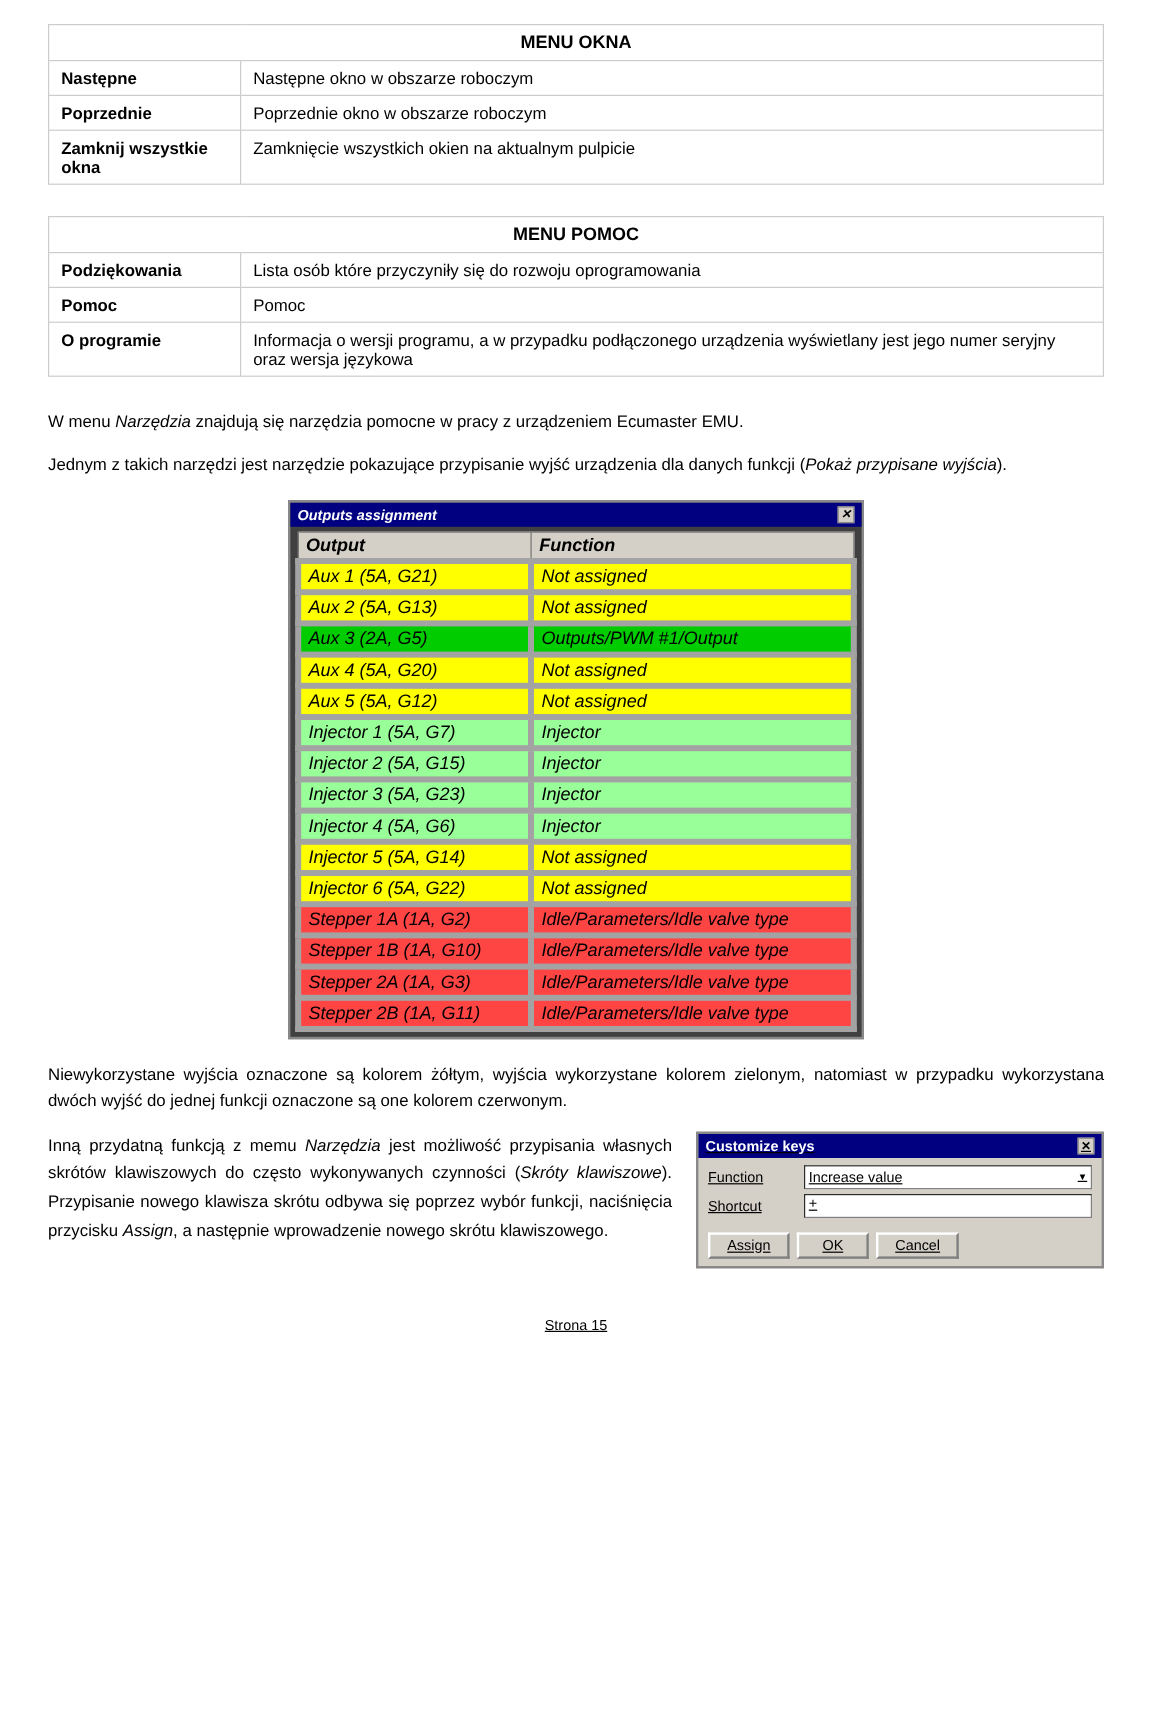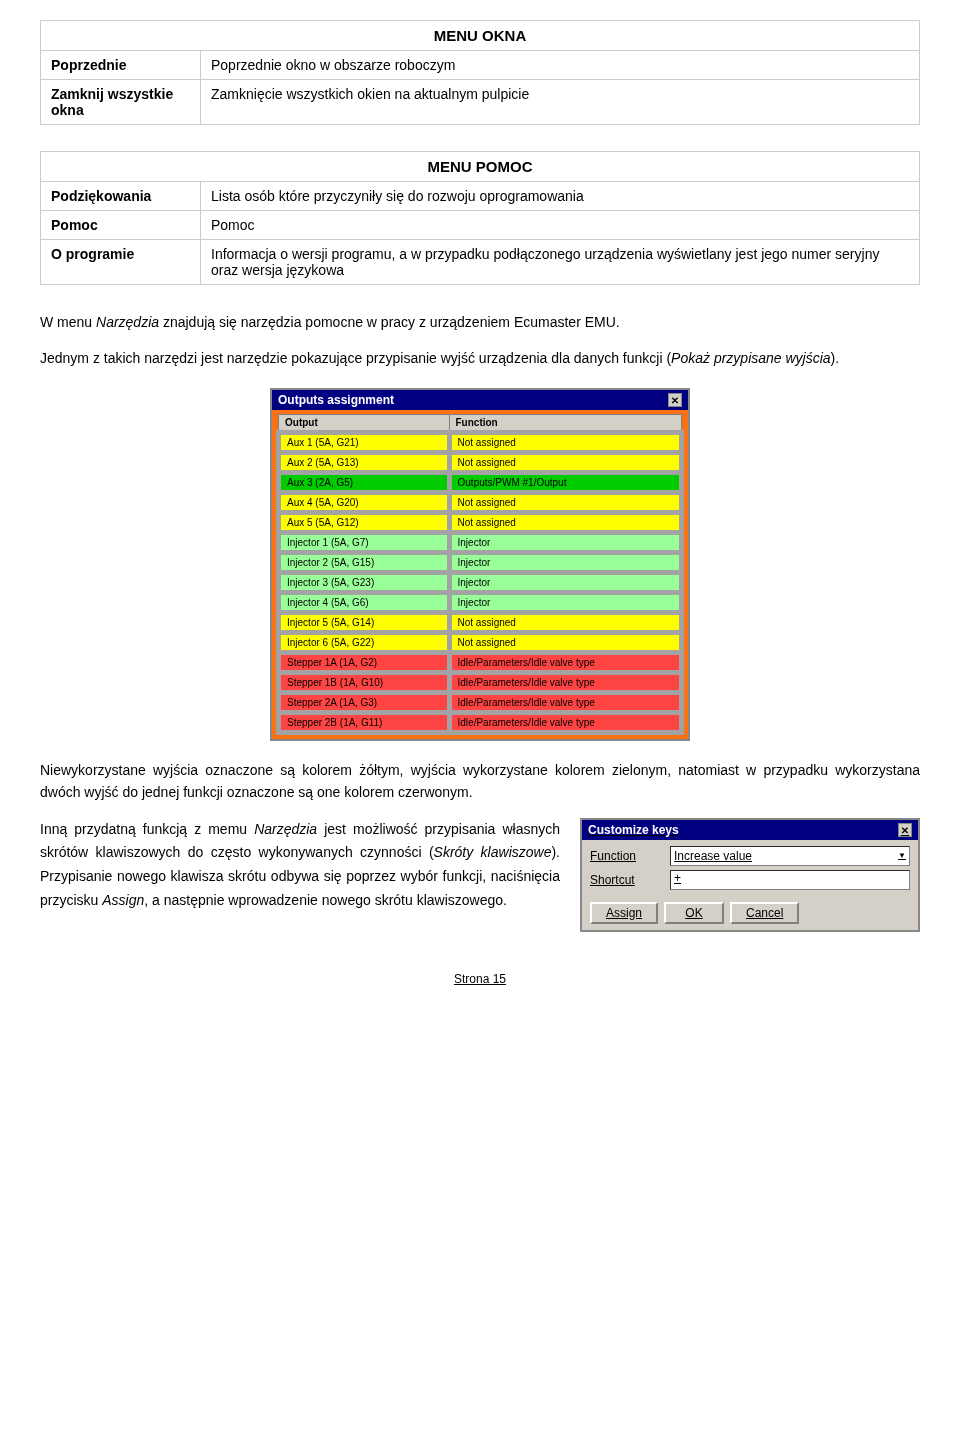--- a/index.html
+++ b/index.html
@@ -41,24 +41,25 @@
     .para em, em { font-style: italic; }
 
     
     .dialog-wrapper {
       display: flex;
       justify-content: center;
       margin: 18px 0 18px 0;
     }
     .dialog-box {
       border: 2px solid #888;
-      background: #f97316;
+      background: #404040;
       font-family: Arial, sans-serif;
       font-size: 12px;
-      width: 420px;
+      width: 480px;
+      font-style: italic;
     }
     .dialog-title {
       background: #000080;
       color: #fff;
       padding: 3px 6px;
       font-size: 12px;
       font-weight: bold;
       display: flex;
       align-items: center;
       justify-content: space-between;
@@ -74,21 +75,21 @@
       text-align: center;
       line-height: 14px;
       cursor: pointer;
     }
     .dialog-content {
       padding: 4px;
     }
     .outputs-table {
       width: 100%;
       border-collapse: collapse;
-      font-size: 10px;
+      font-size: 15px;
     }
     .outputs-table th {
       background: #d4d0c8;
       border: 1px solid #808080;
       padding: 2px 6px;
       font-weight: bold;
       text-align: left;
     }
     .outputs-table td {
       border: 5px solid #a3a3a3;
@@ -201,20 +202,24 @@
       border: none;
     }
   </style>
 </head>
 <body>
 
 <table class="main-table">
   <tbody>
     <tr>
       <td colspan="2" class="header-cell">MENU OKNA</td>
+    </tr>
+    <tr>
+      <td class="col-left">Następne</td>
+      <td class="col-right">Następne okno w obszarze roboczym</td>
     </tr>
     <tr>
       <td class="col-left">Poprzednie</td>
       <td class="col-right">Poprzednie okno w obszarze roboczym</td>
     </tr>
     <tr>
       <td class="col-left">Zamknij wszystkie okna</td>
       <td class="col-right">Zamknięcie wszystkich okien na aktualnym pulpicie</td>
     </tr>
   </tbody>

